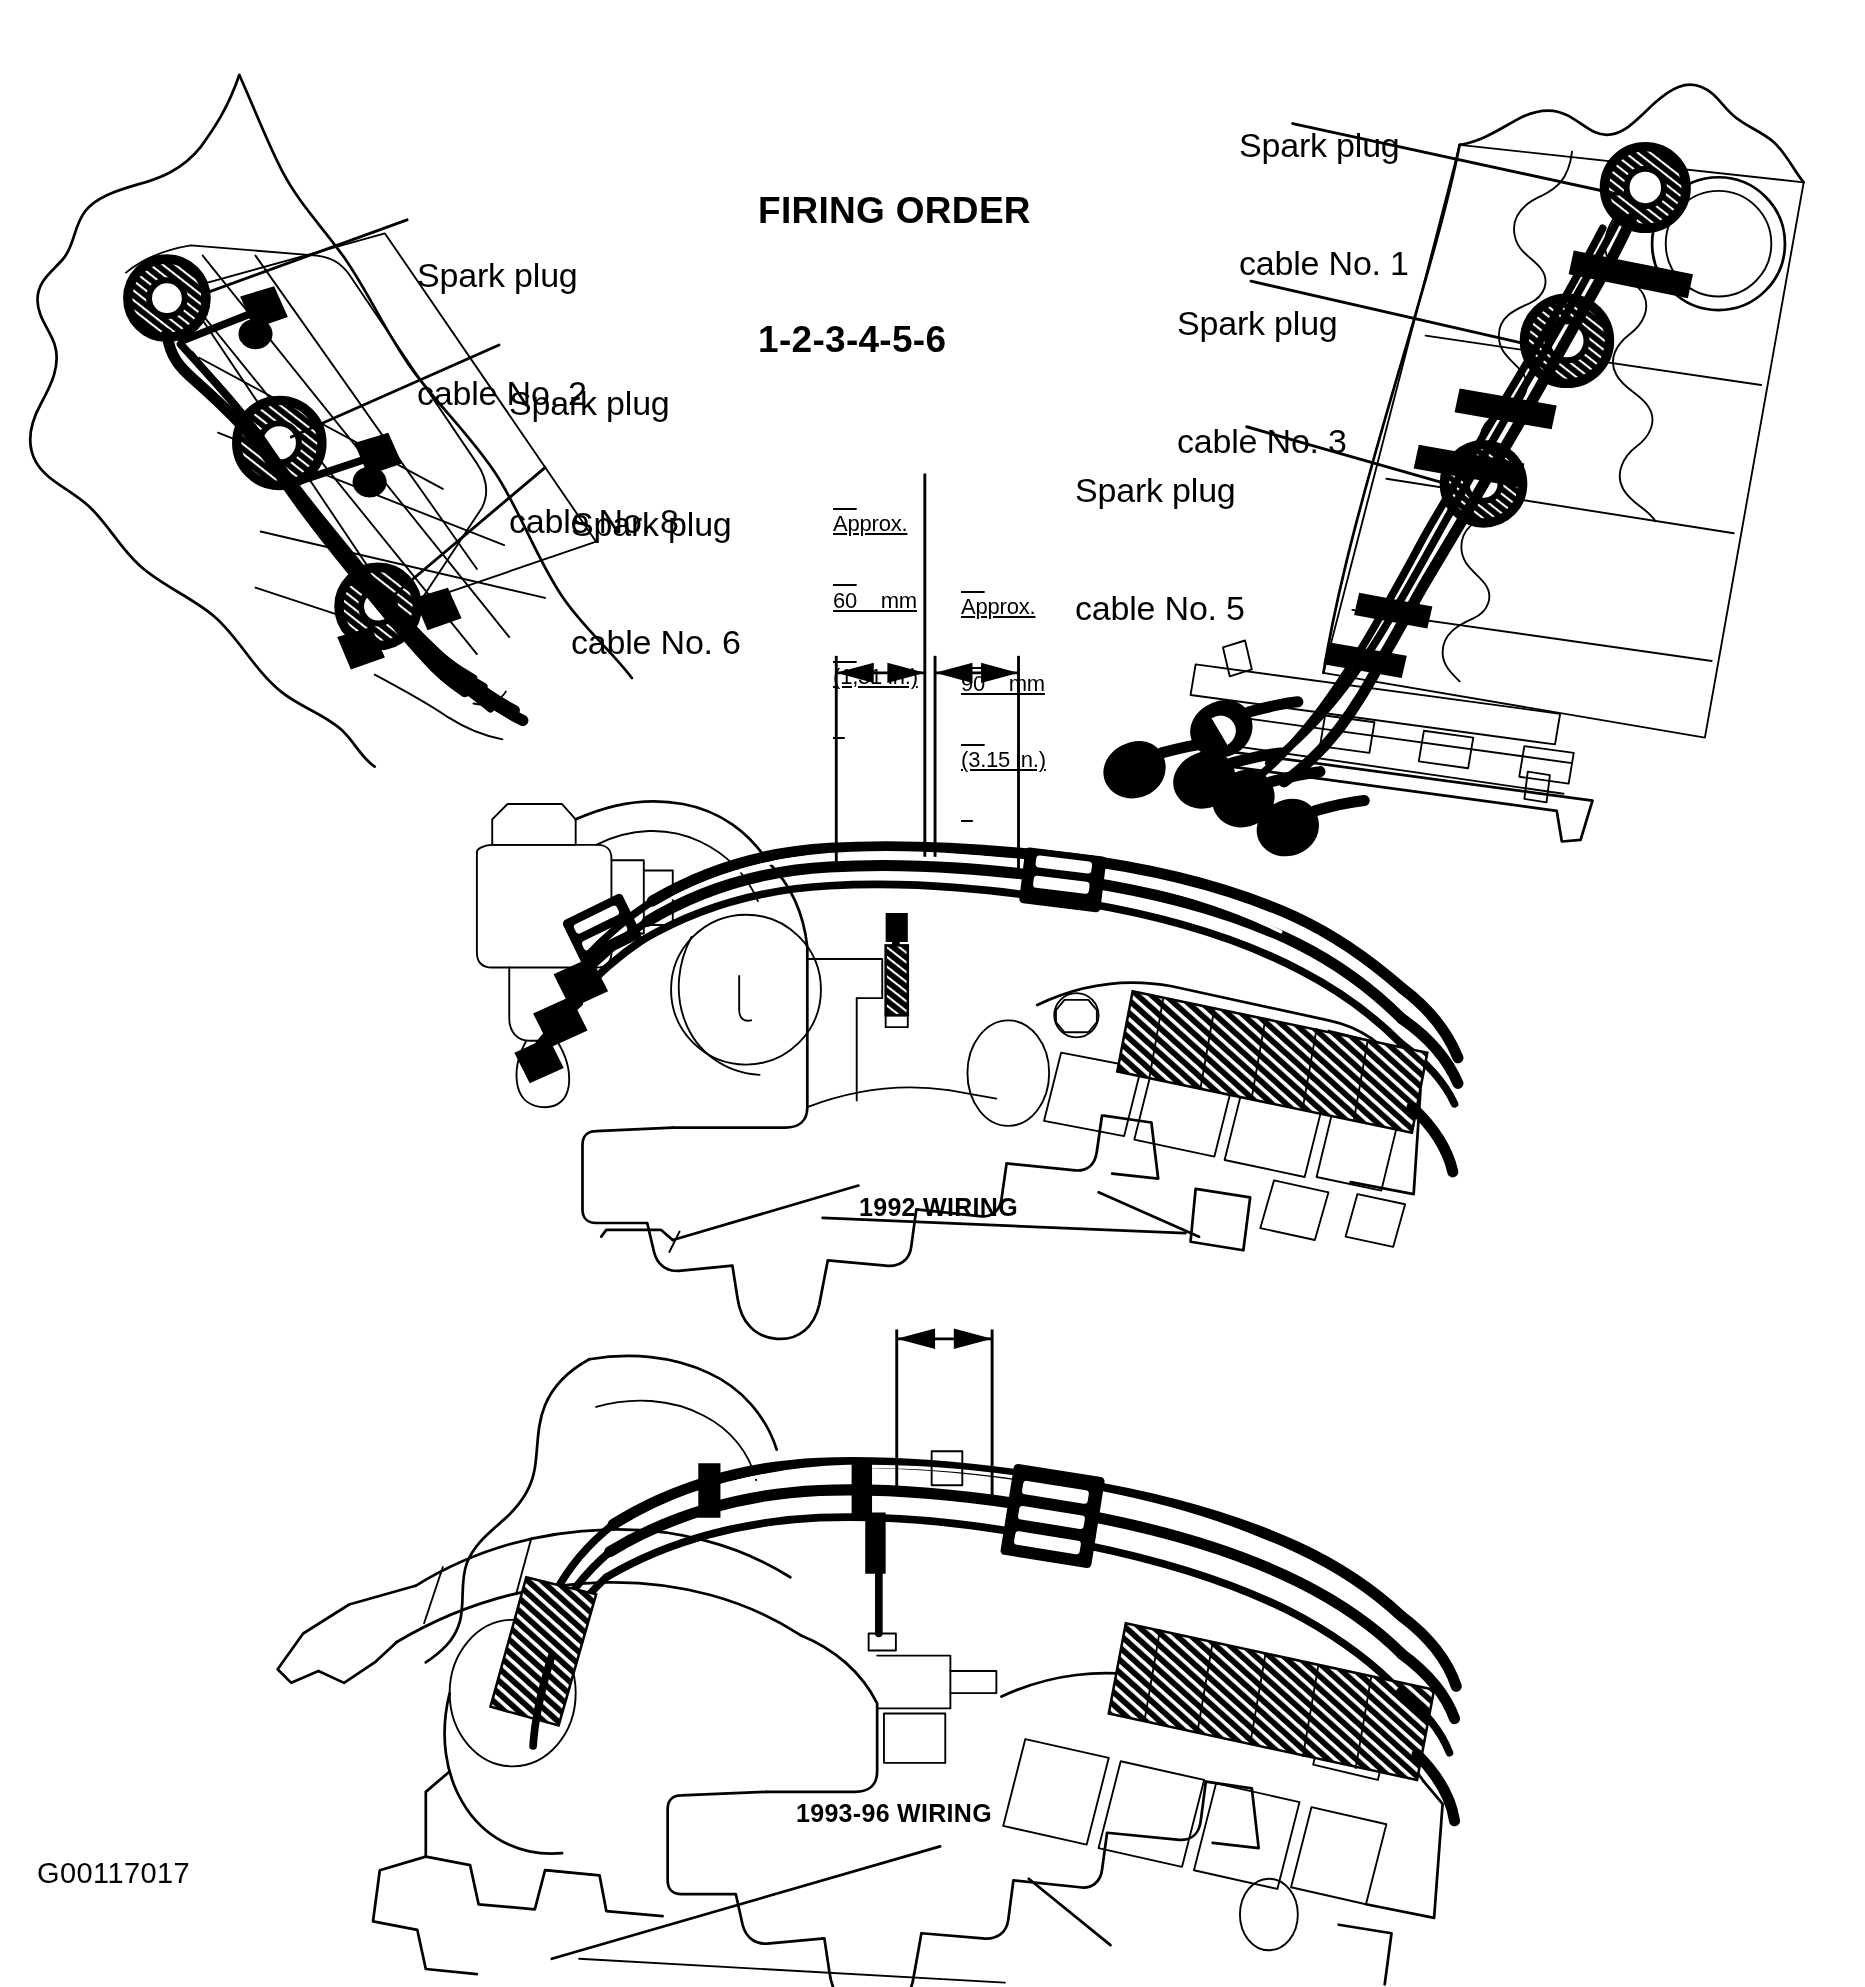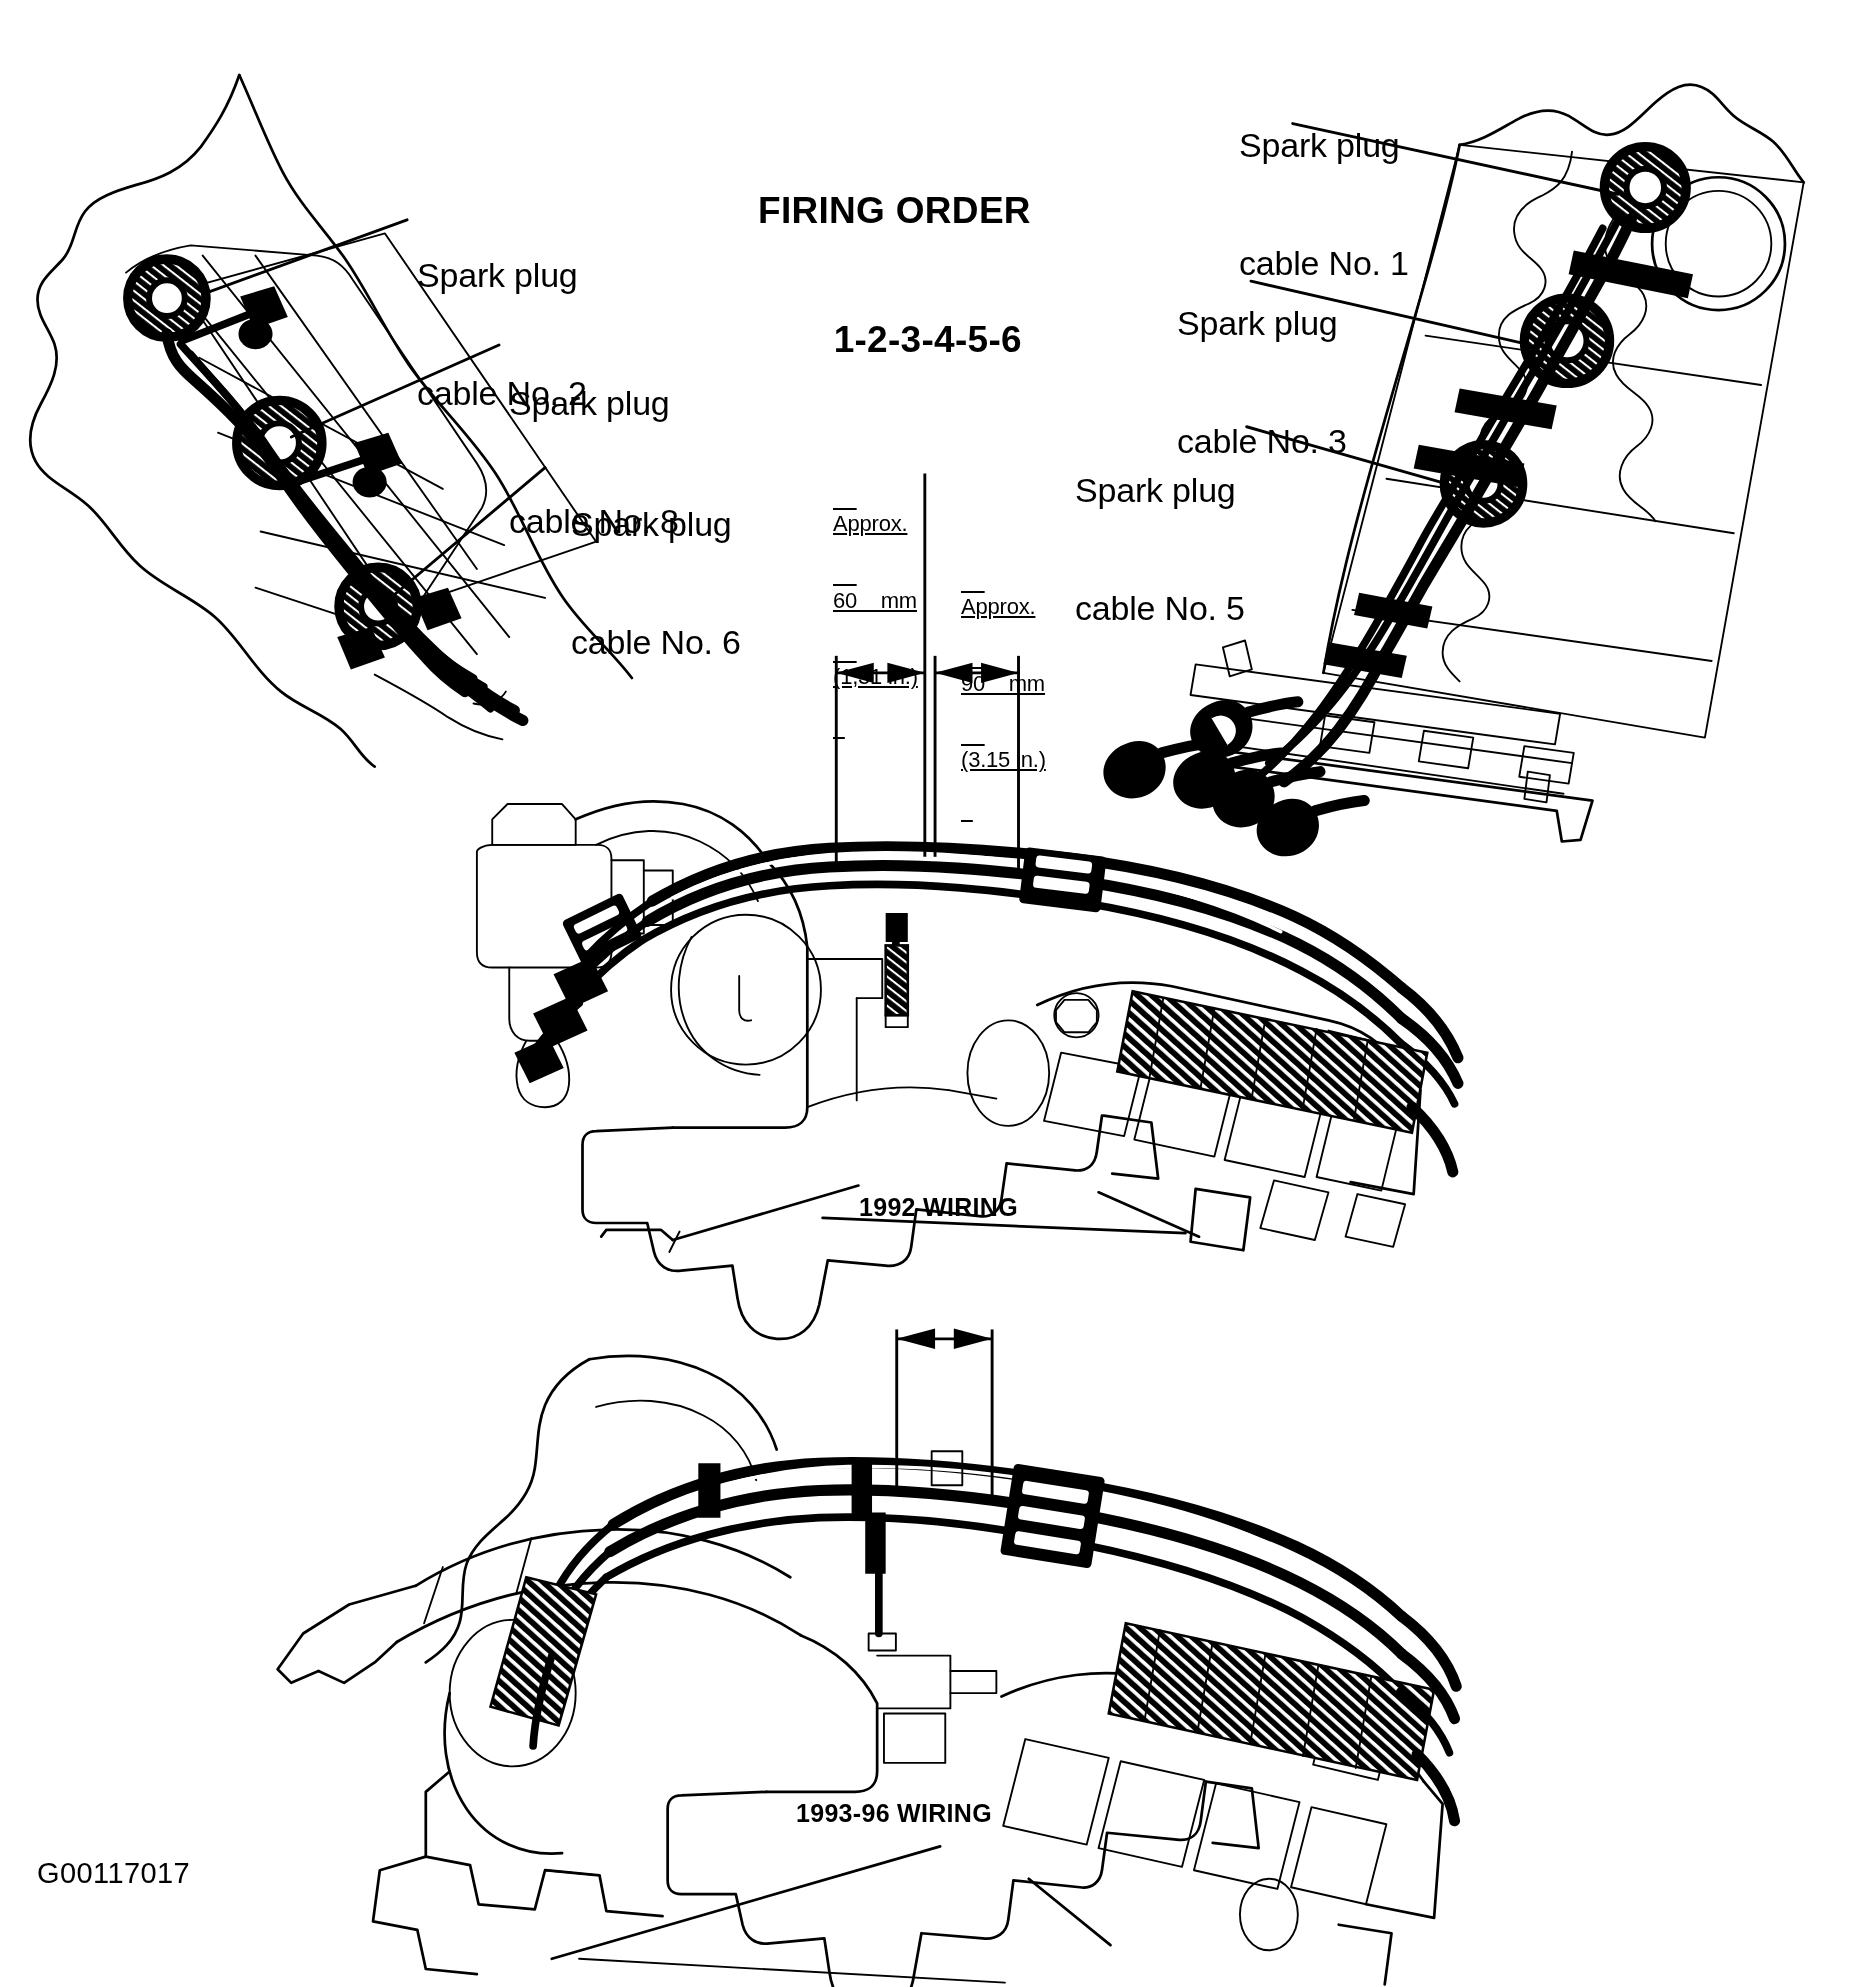--- a/index.html
+++ b/index.html
@@ -2,21 +2,21 @@
 <html style="font-size:13.6px"><head>
 <meta charset="utf-8">
 <style>
   html,body{margin:0;padding:0;background:#ffffff;}
   body{width:1865px;height:1987px;position:relative;overflow:hidden;
        font-family:"Liberation Sans","DejaVu Sans",sans-serif;color:#000;}
   #stage{position:absolute;left:0;top:0;width:1865px;height:1987px;}
   svg.layer{position:absolute;left:0;top:0;width:1865px;height:1987px;}
   .lbl{position:absolute;white-space:pre;line-height:1.16;}
   .callout{font-size:34px;font-weight:400;letter-spacing:-0.2px;}
-  .title{font-size:37px;font-weight:700;letter-spacing:0.3px;text-align:right;}
+  .title{font-size:37px;font-weight:700;letter-spacing:0.3px;text-align:left;}
   .caption{font-size:25px;font-weight:700;letter-spacing:0.3px;}
   .dim{font-size:22px;font-weight:400;letter-spacing:-0.2px;text-decoration:underline;}
   .idcode{font-size:29px;font-weight:400;letter-spacing:0.4px;}
 </style>
 </head>
 <body>
 
 <div id="stage">
 
   <svg class="layer" viewBox="0 0 2190 2333">

